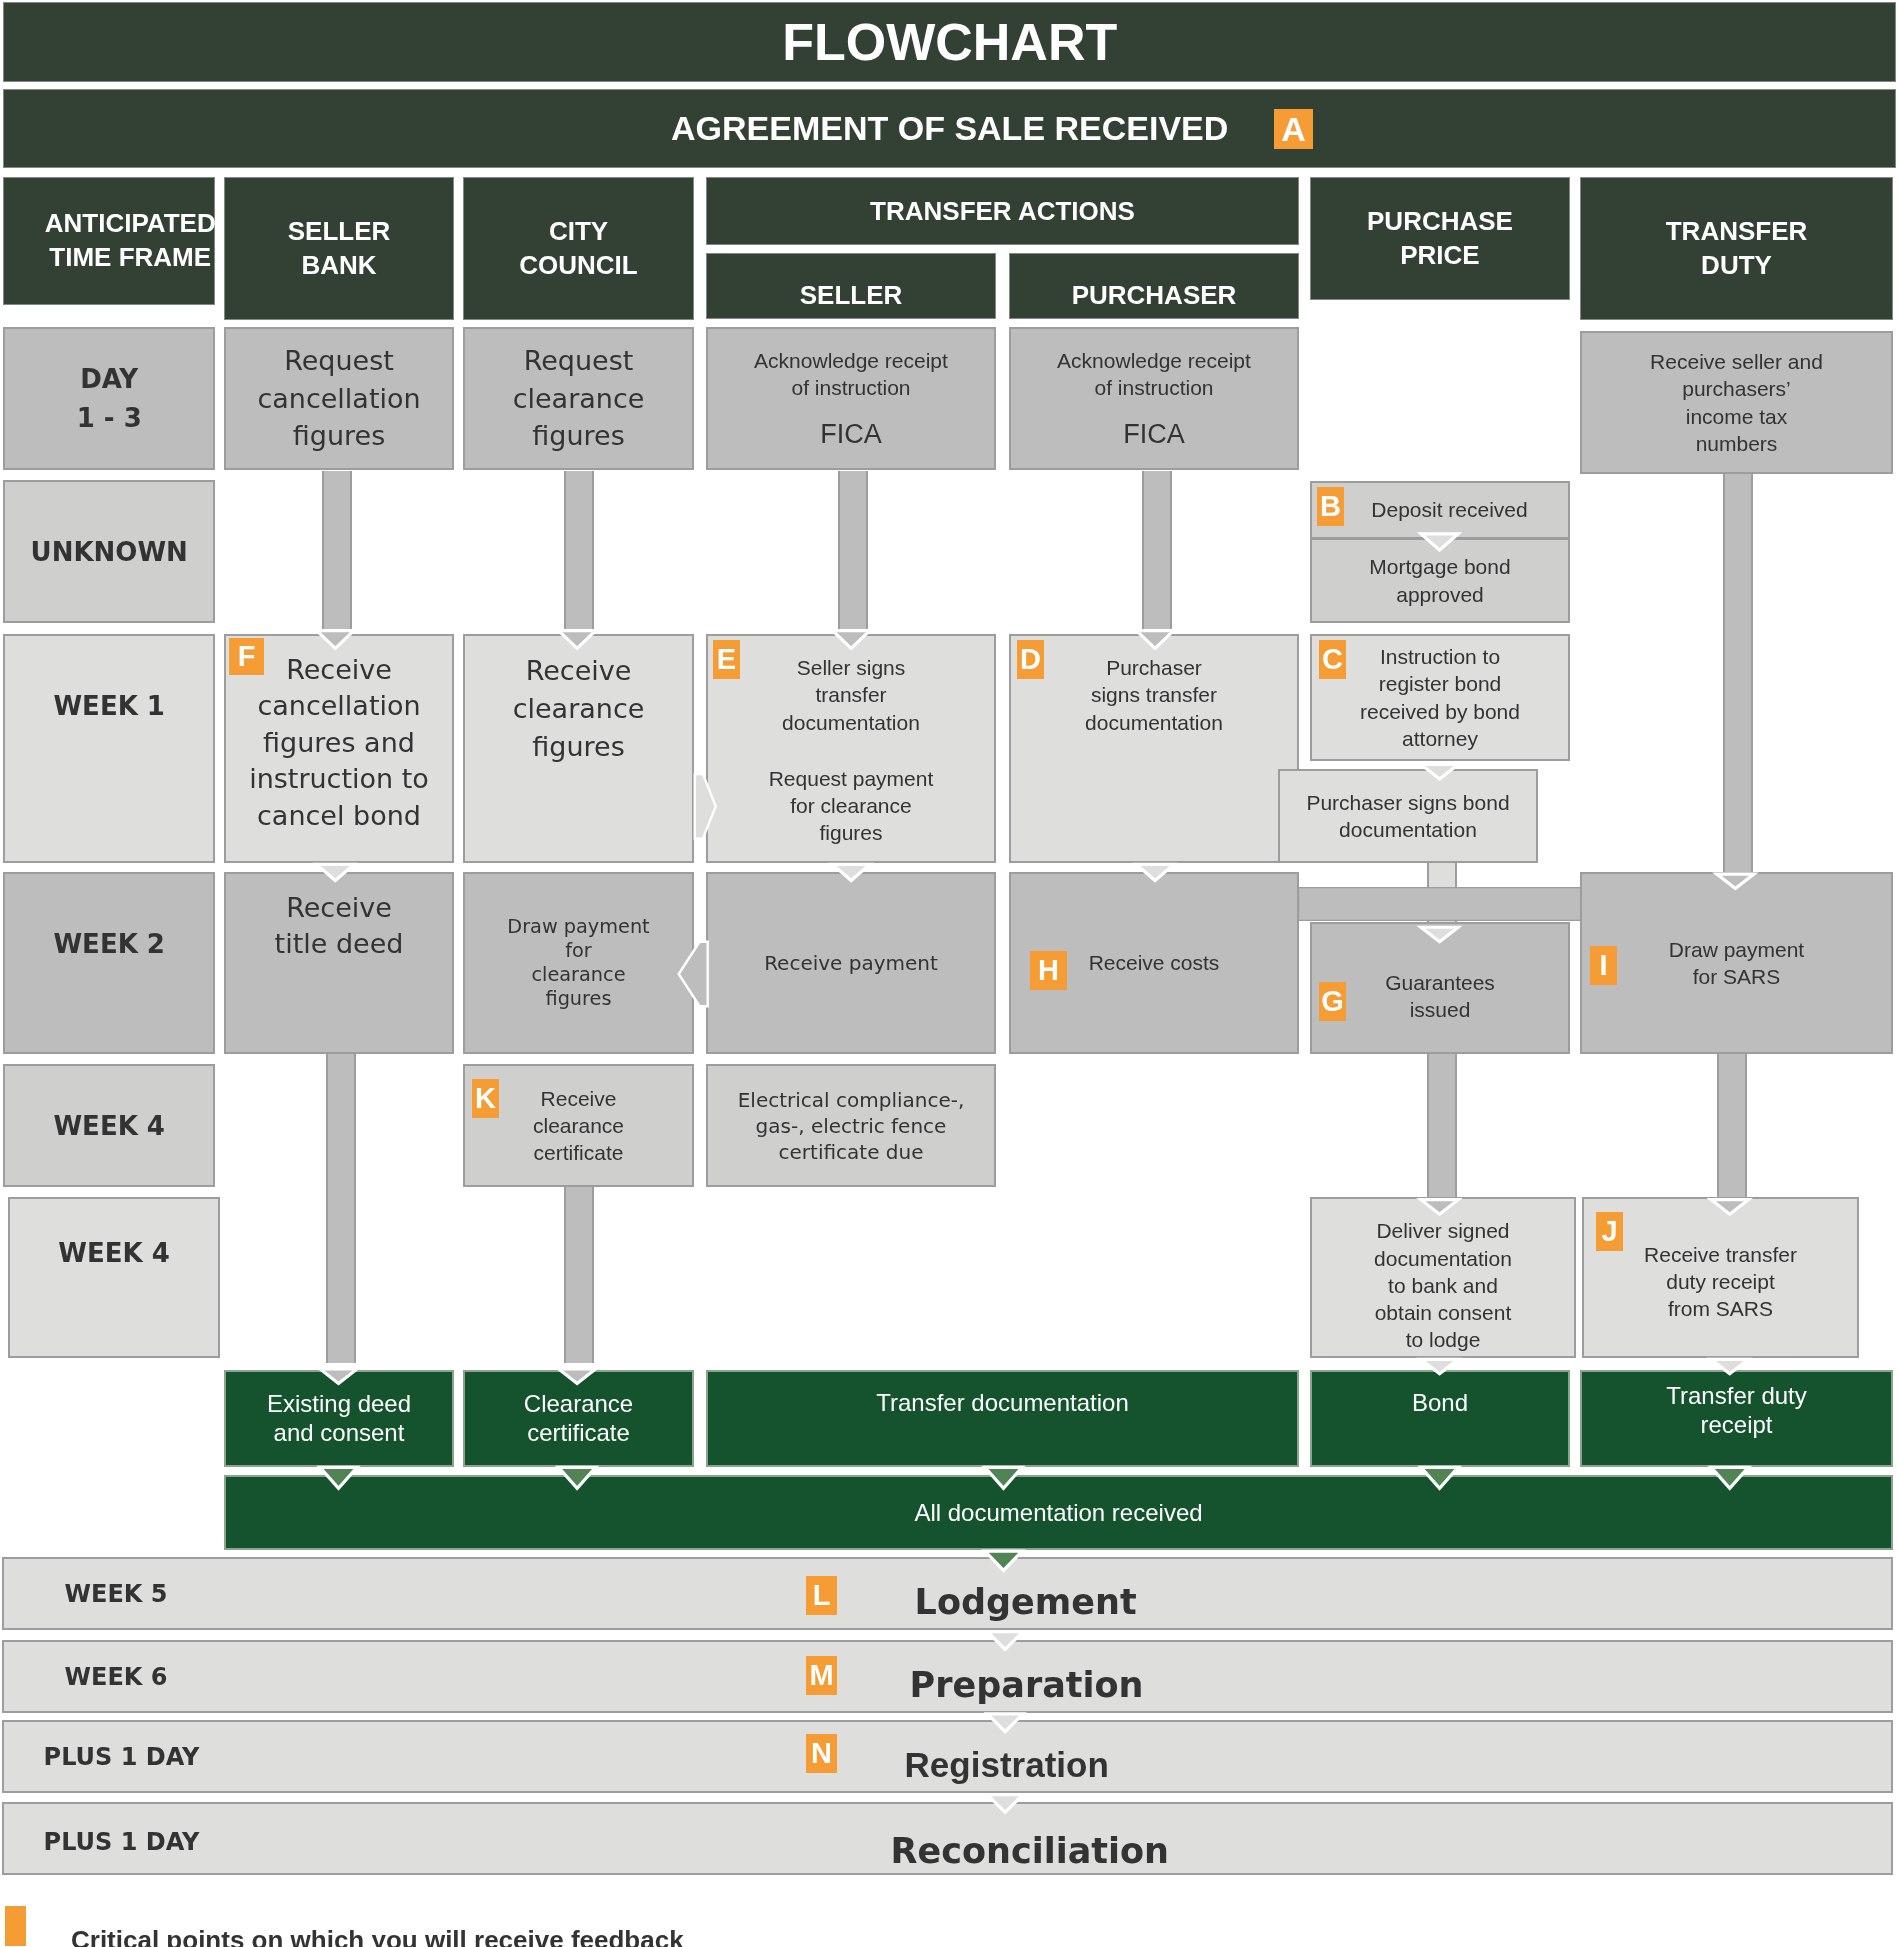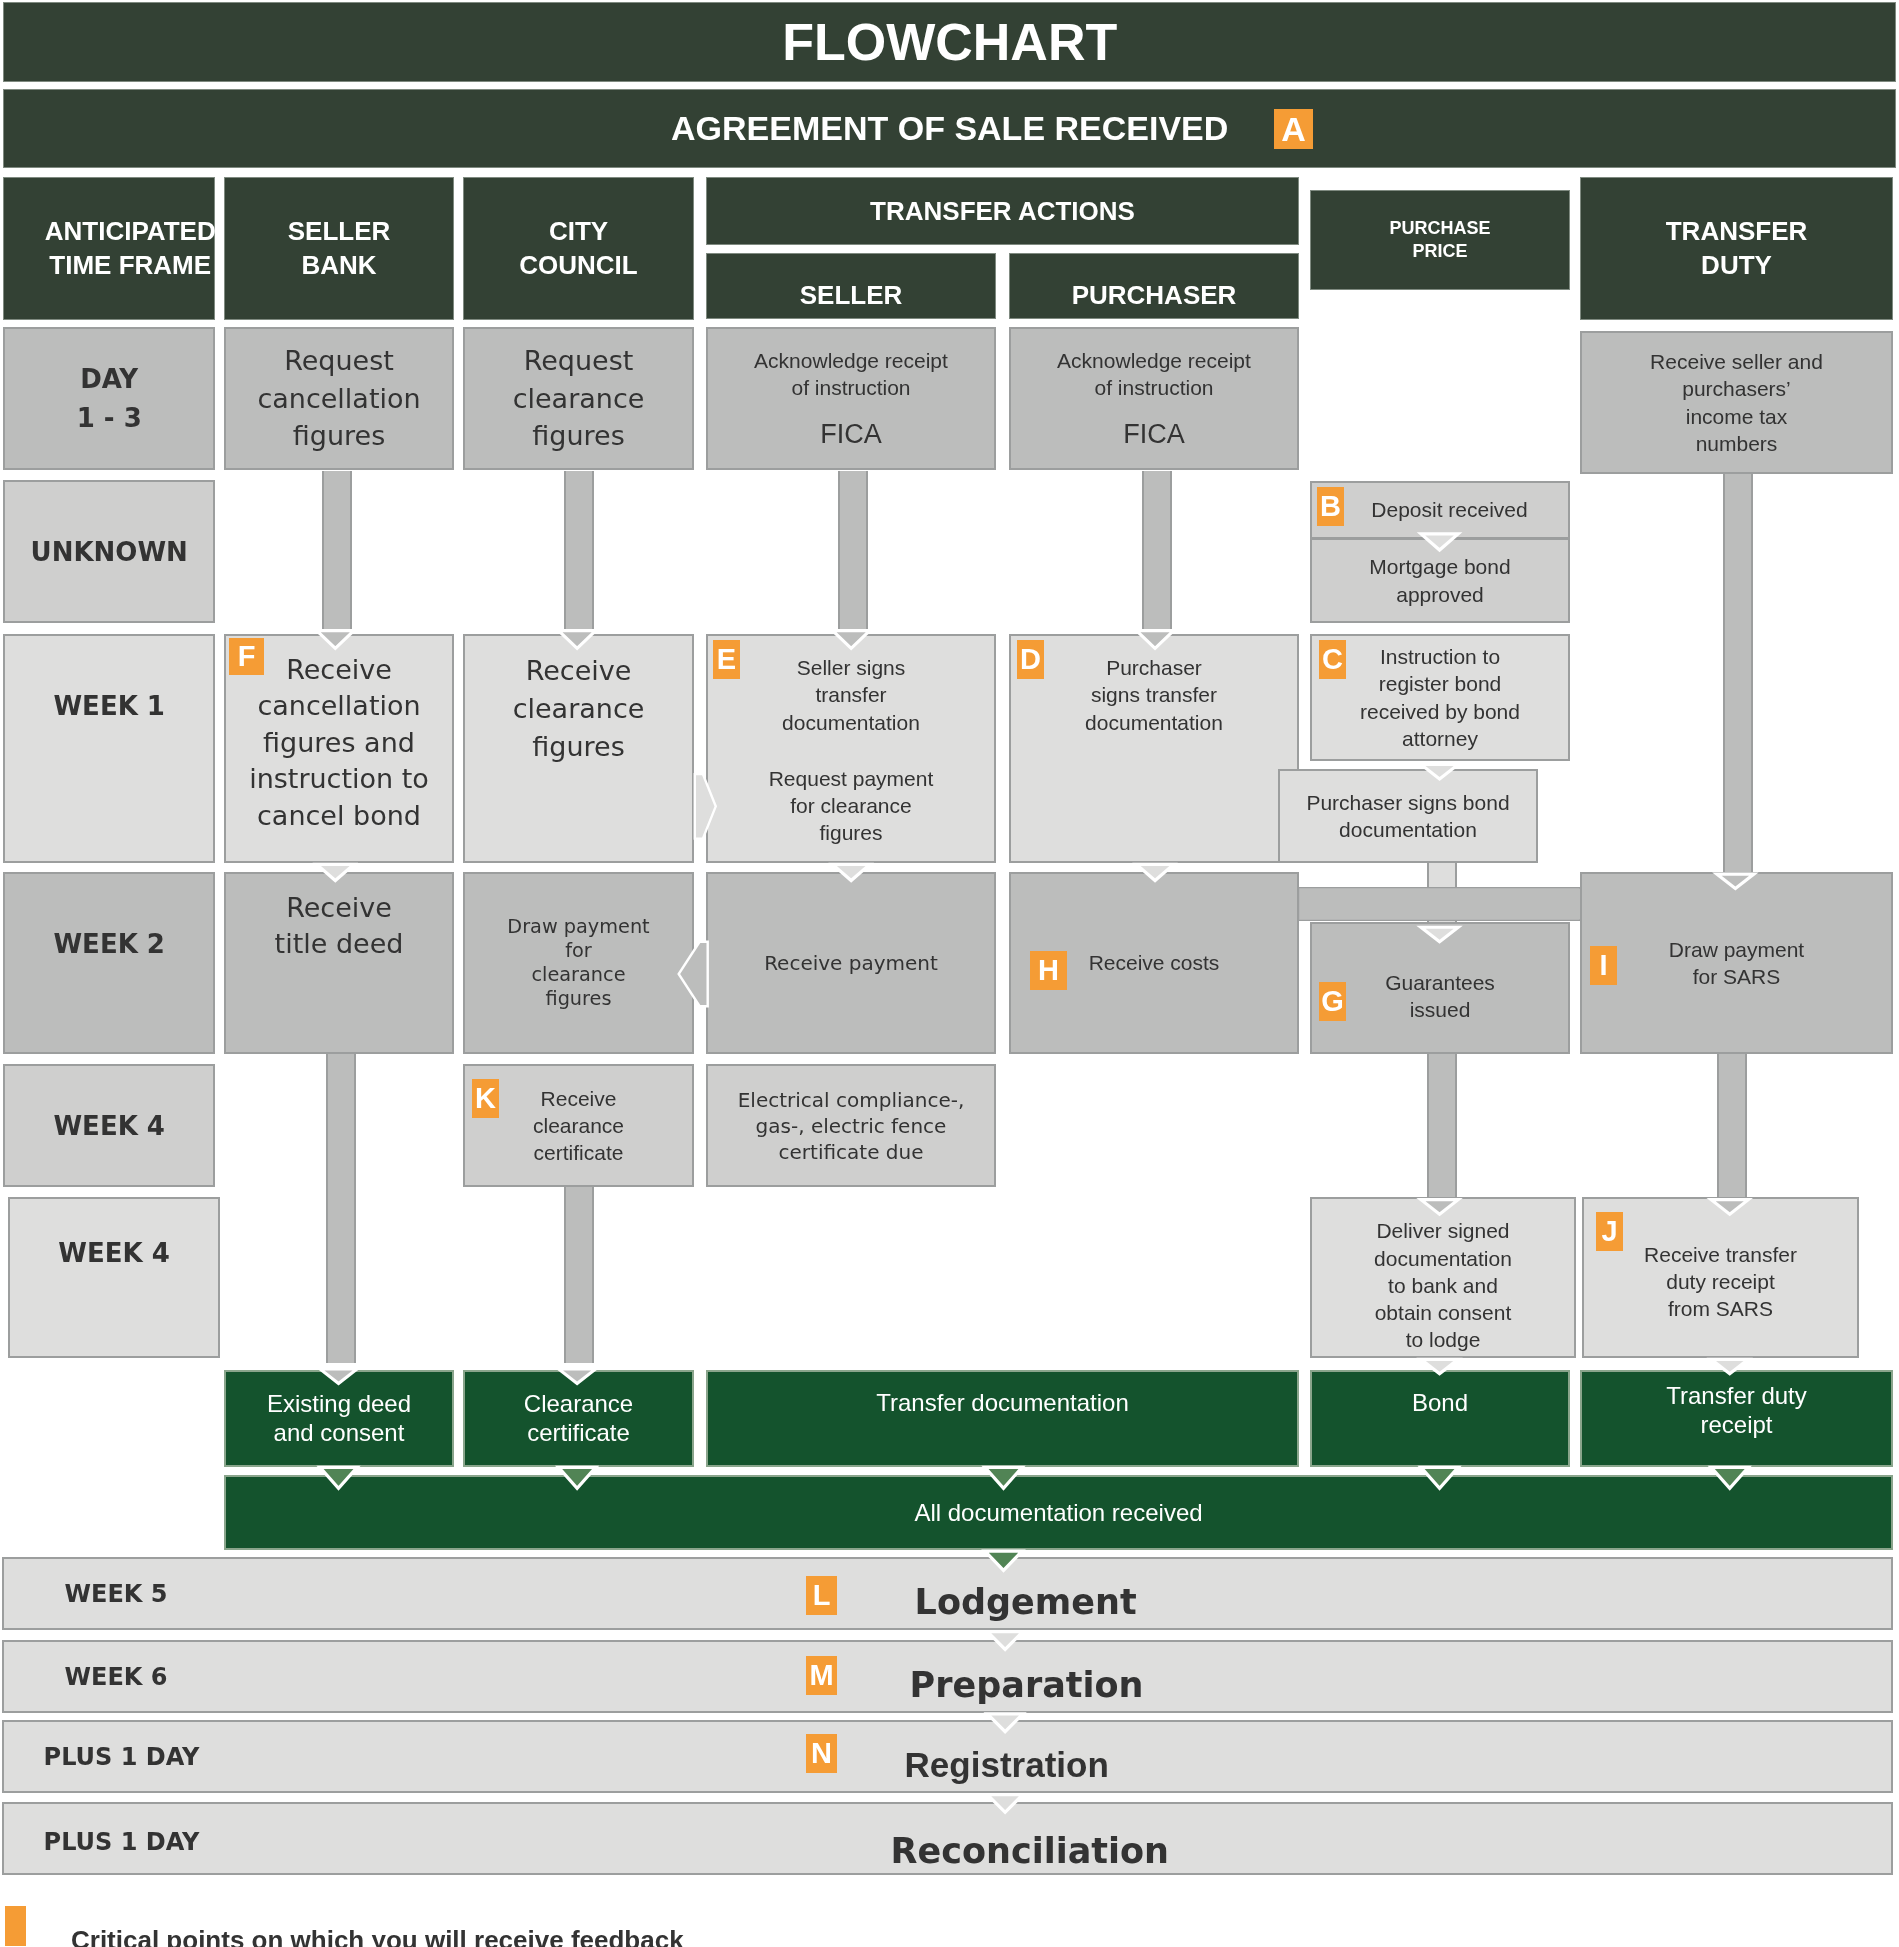--- a/index.html
+++ b/index.html
@@ -24,30 +24,30 @@
 <div class="abs hdr" style="left:3.2px;top:1.6px;width:1893px;height:80px;font-size:52px;">
     <span>FLOWCHART</span>
   </div>
 <div class="abs hdr" style="left:3.2px;top:89px;width:1893px;height:79px;font-size:34px;">
   <span>AGREEMENT OF SALE RECEIVED</span>
 </div>
 <div class="badge" style="left:1274px;top:109px;width:39px;height:40px;font-size:34px;z-index:2">
     <span>A</span>
   </div>
 
-<div class="abs hdr t" style="left:3.2px;top:177px;width:212px;height:143px;font-size:26px;padding-left:42px;">ANTICIPATED
+<div class="abs hdr t" style="left:3.2px;top:177px;width:212px;height:128px;font-size:26px;padding-left:42px;">ANTICIPATED
 TIME FRAME</div>
 <div class="abs hdr t" style="left:224px;top:177px;width:230px;height:143px;font-size:26px;">SELLER
 BANK</div>
 <div class="abs hdr t" style="left:463px;top:177px;width:231px;height:143px;font-size:26px;">CITY
 COUNCIL</div>
 <div class="abs hdr" style="left:706px;top:177px;width:593px;height:68px;font-size:26px;">TRANSFER ACTIONS</div>
 <div class="abs hdr" style="left:706px;top:253px;width:290px;height:66px;font-size:26px;padding-top:19.3px">SELLER</div>
 <div class="abs hdr" style="left:1009px;top:253px;width:290px;height:66px;font-size:26px;padding-top:19.3px">PURCHASER</div>
-<div class="abs hdr t" style="left:1310px;top:177px;width:260px;height:100px;font-size:18px;margin-top:13px;">PURCHASE
+<div class="abs hdr t" style="left:1310px;top:177px;width:260px;height:123px;font-size:26px;">PURCHASE
 PRICE</div>
 <div class="abs hdr t" style="left:1580px;top:177px;width:313px;height:143px;font-size:26px;">TRANSFER
 DUTY</div>
 
 <div class="abs box g1 tl t" style="left:3.2px;top:327px;width:212px;height:143px;font-size:26px;line-height:1.5">DAY
 1 - 3</div>
 <div class="abs box g2 tl" style="left:3.2px;top:480px;width:212px;height:143px;font-size:26px;">UNKNOWN</div>
 <div class="abs box g3 tl" style="left:3.2px;top:634px;width:212px;height:229px;font-size:26px;justify-content:flex-start;padding-top:55px">WEEK 1</div>
 <div class="abs box g1 tl" style="left:3.2px;top:872px;width:212px;height:182px;font-size:26px;justify-content:flex-start;padding-top:55px">WEEK 2</div>
 <div class="abs box g2 tl" style="left:3.2px;top:1064px;width:212px;height:123px;font-size:26px;">WEEK 4</div>

